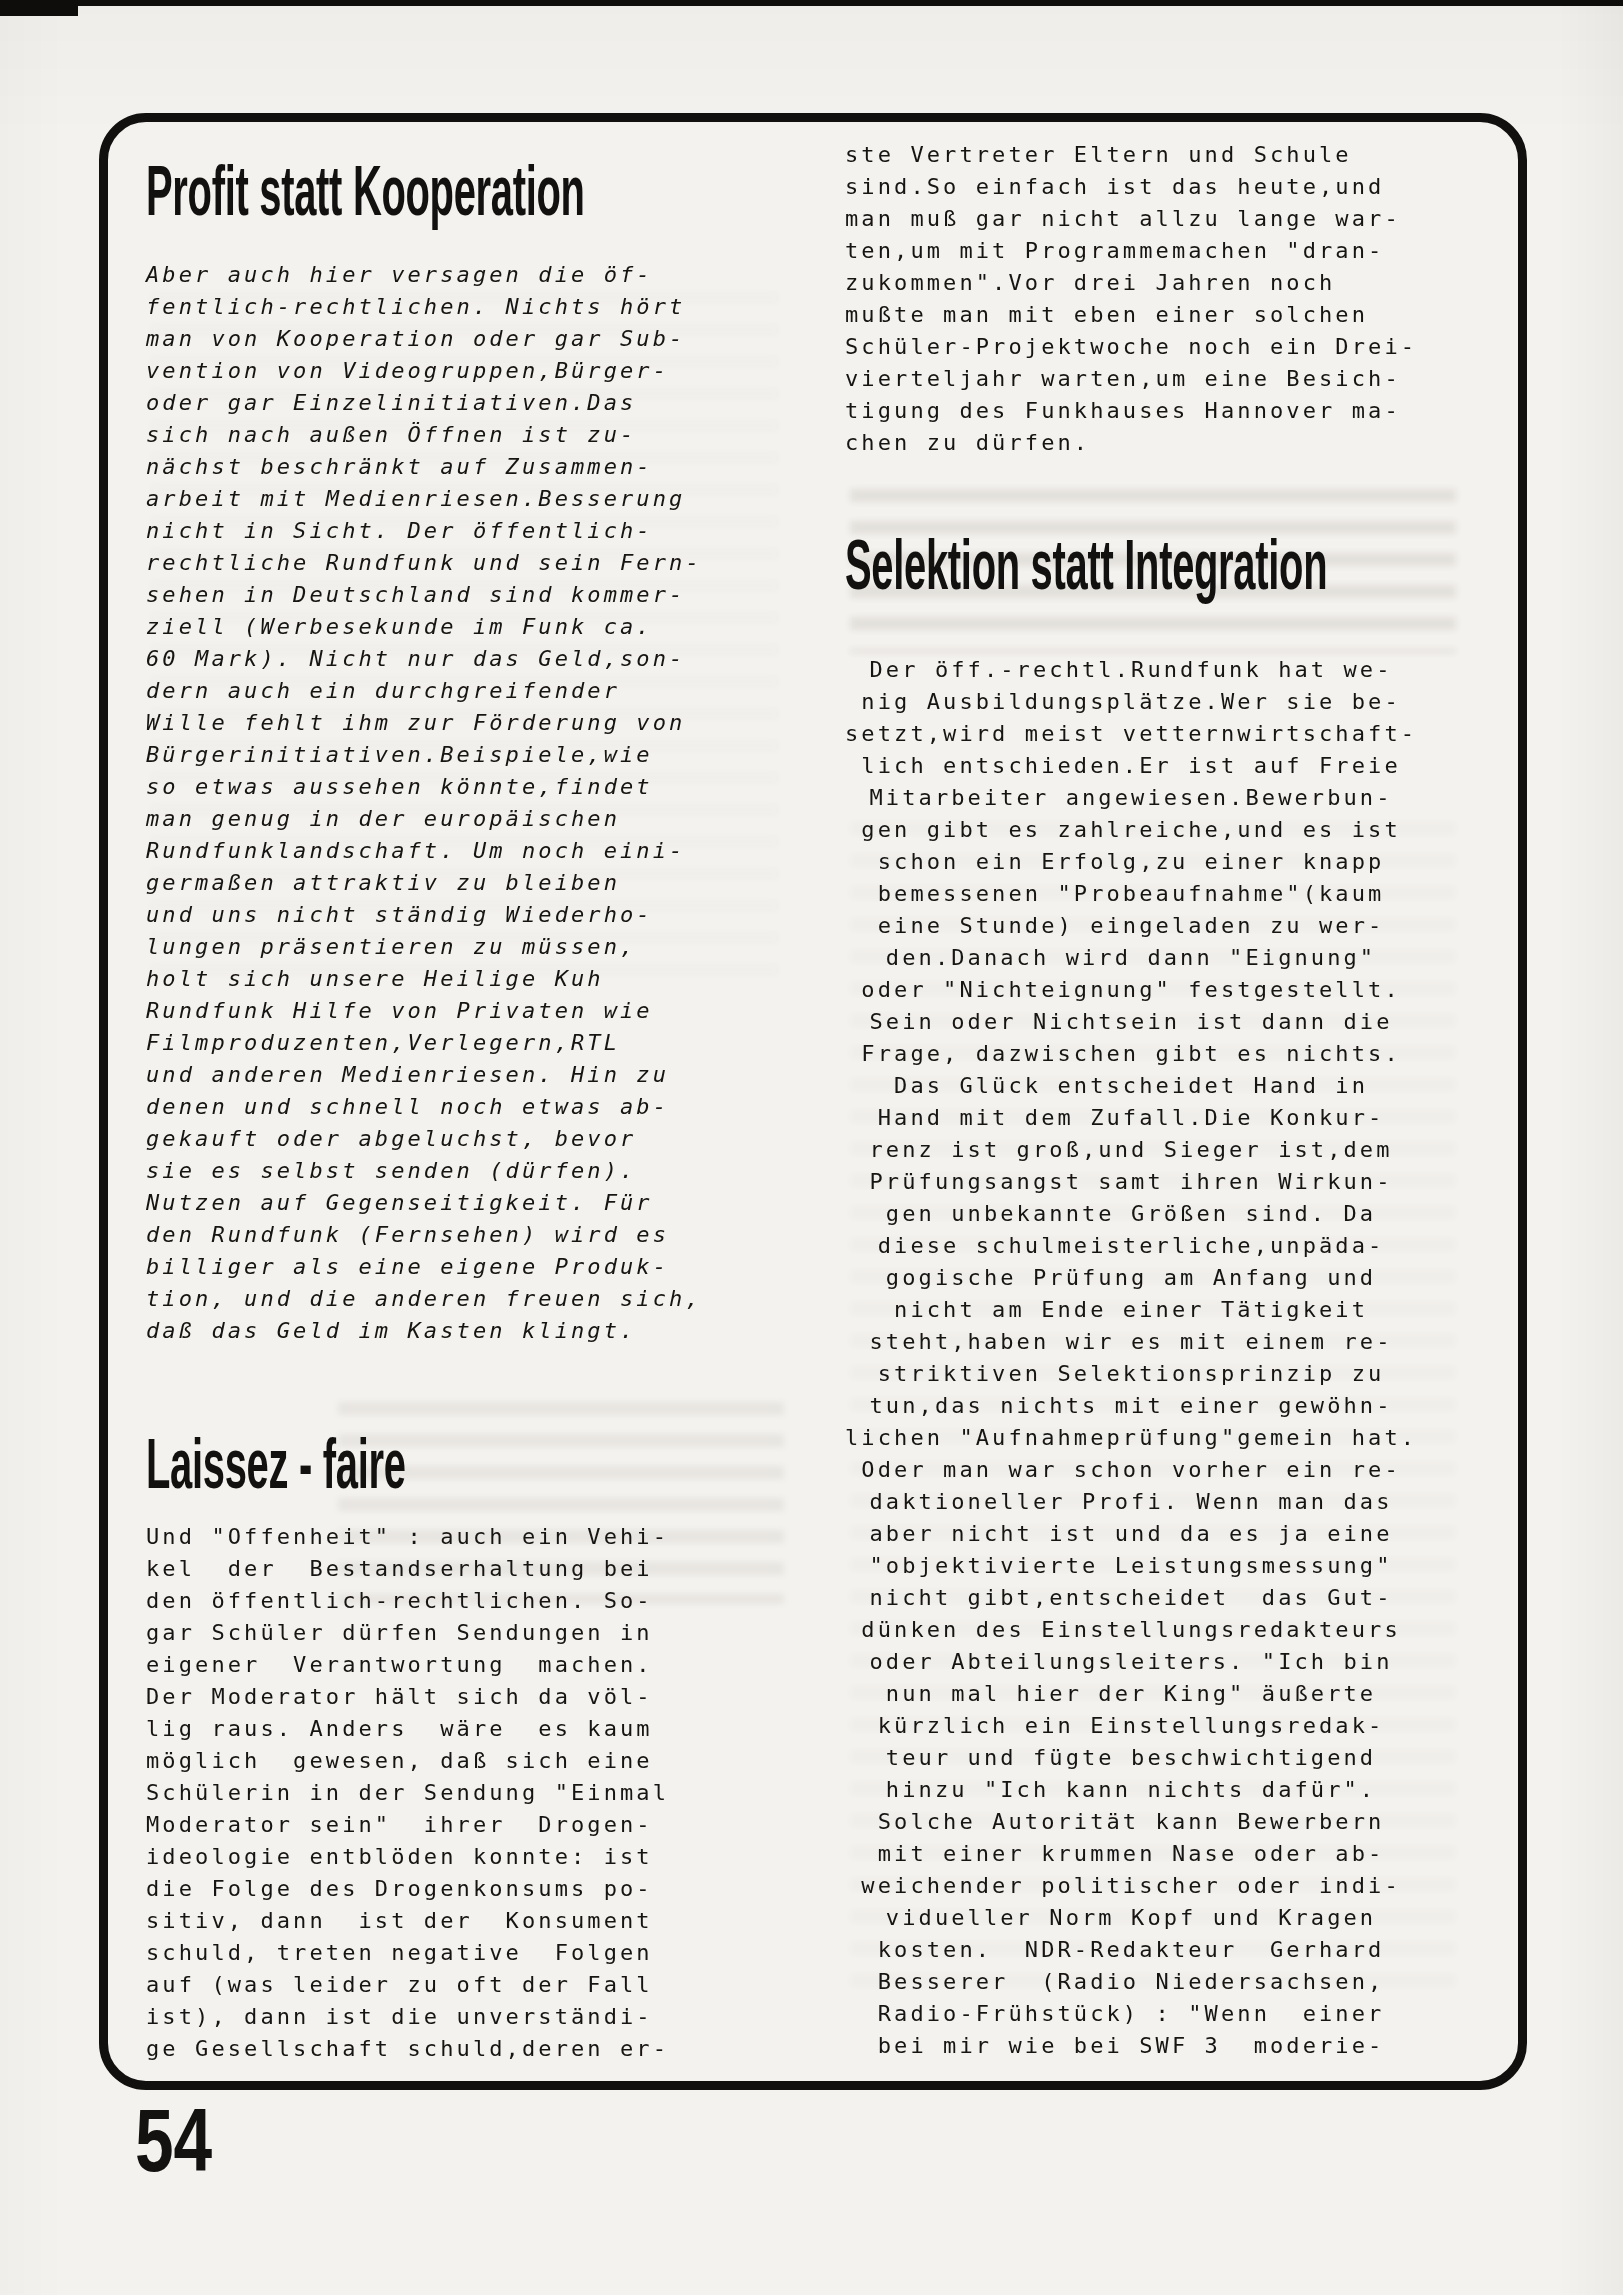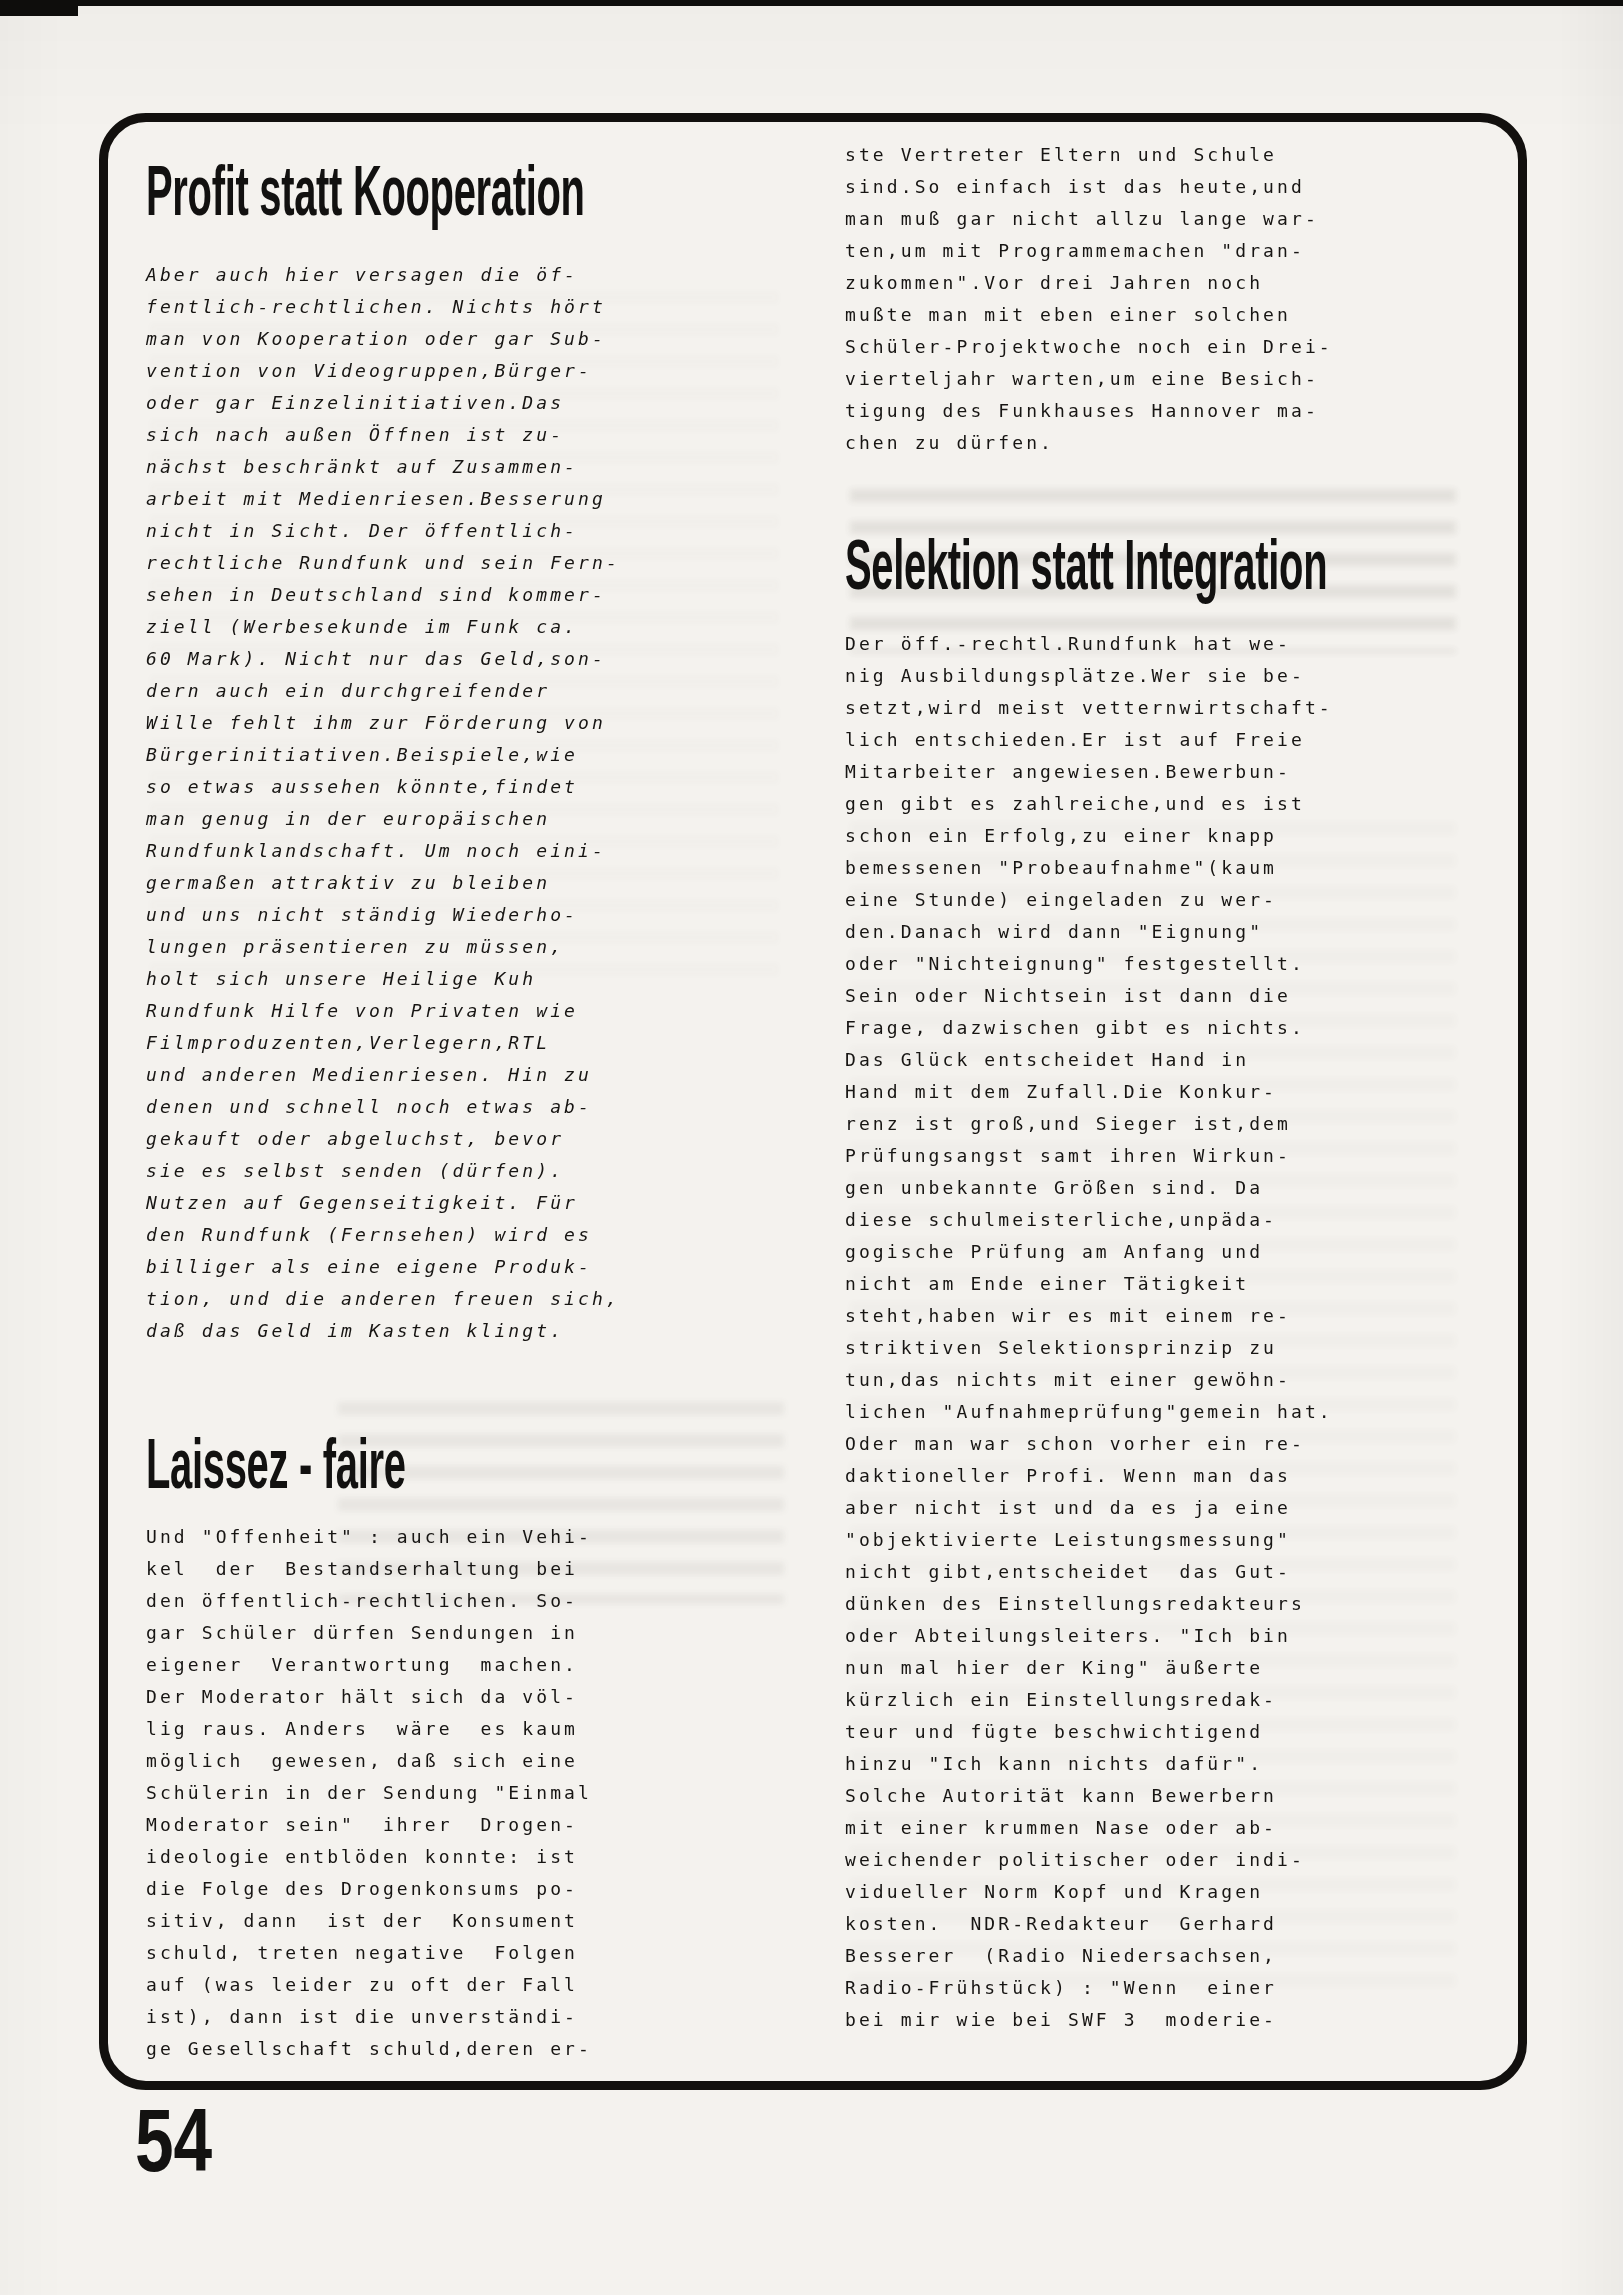--- a/index.html
+++ b/index.html
@@ -58,21 +58,21 @@
   .ghost.g1 { left: 850px; top: 489px; width: 606px; height: 164px; opacity: 0.75; }
   .ghost.g2 { left: 338px;  top: 1402px; width: 446px;  height: 202px; opacity: 0.55; }
   .ghost.g3 { left: 850px; top: 822px; width: 606px; height: 1174px; opacity: 0.18; }
   .ghost.g4 { left: 150px;  top: 291px;  width: 629px; height: 705px; opacity: 0.12; }
 
   
   .typewriter {
     position: absolute;
     white-space: pre;
     font-family: "DejaVu Sans Mono", monospace;
-    font-size: 18px;
+    font-size: 22px;
     line-height: 32px;
     letter-spacing: 3.1px;
     color: #171513;
   }
   .headline {
     position: absolute;
     font-family: "Liberation Sans", sans-serif;
     font-weight: bold;
     font-size: 70px;
     line-height: 70px;
@@ -95,21 +95,21 @@
   }
 
   
   .h-profit   { left: 146px;  top: 156px;  }
   .p-left-1   { left: 146px;  top: 259px; font-style: italic;  }
   .h-laissez  { left: 146px;  top: 1429px; }
   .p-left-2   { left: 146px;  top: 1521px; }
 
   .p-right-1  { left: 845px; top: 139px;  }
   .h-selektion{ left: 845px; top: 530px; }
-  .p-right-2  { left: 845px; top: 628px; }
+  .p-right-2  { left: 845px; top: 654px; text-align: center; }
 </style>
 </head>
 <body>
 
 <div class="scan-bar-top"></div>
 <div class="scan-blob-topleft"></div>
 
 <div class="ghost g1"></div>
 <div class="ghost g2"></div>
 <div class="ghost g3"></div>

